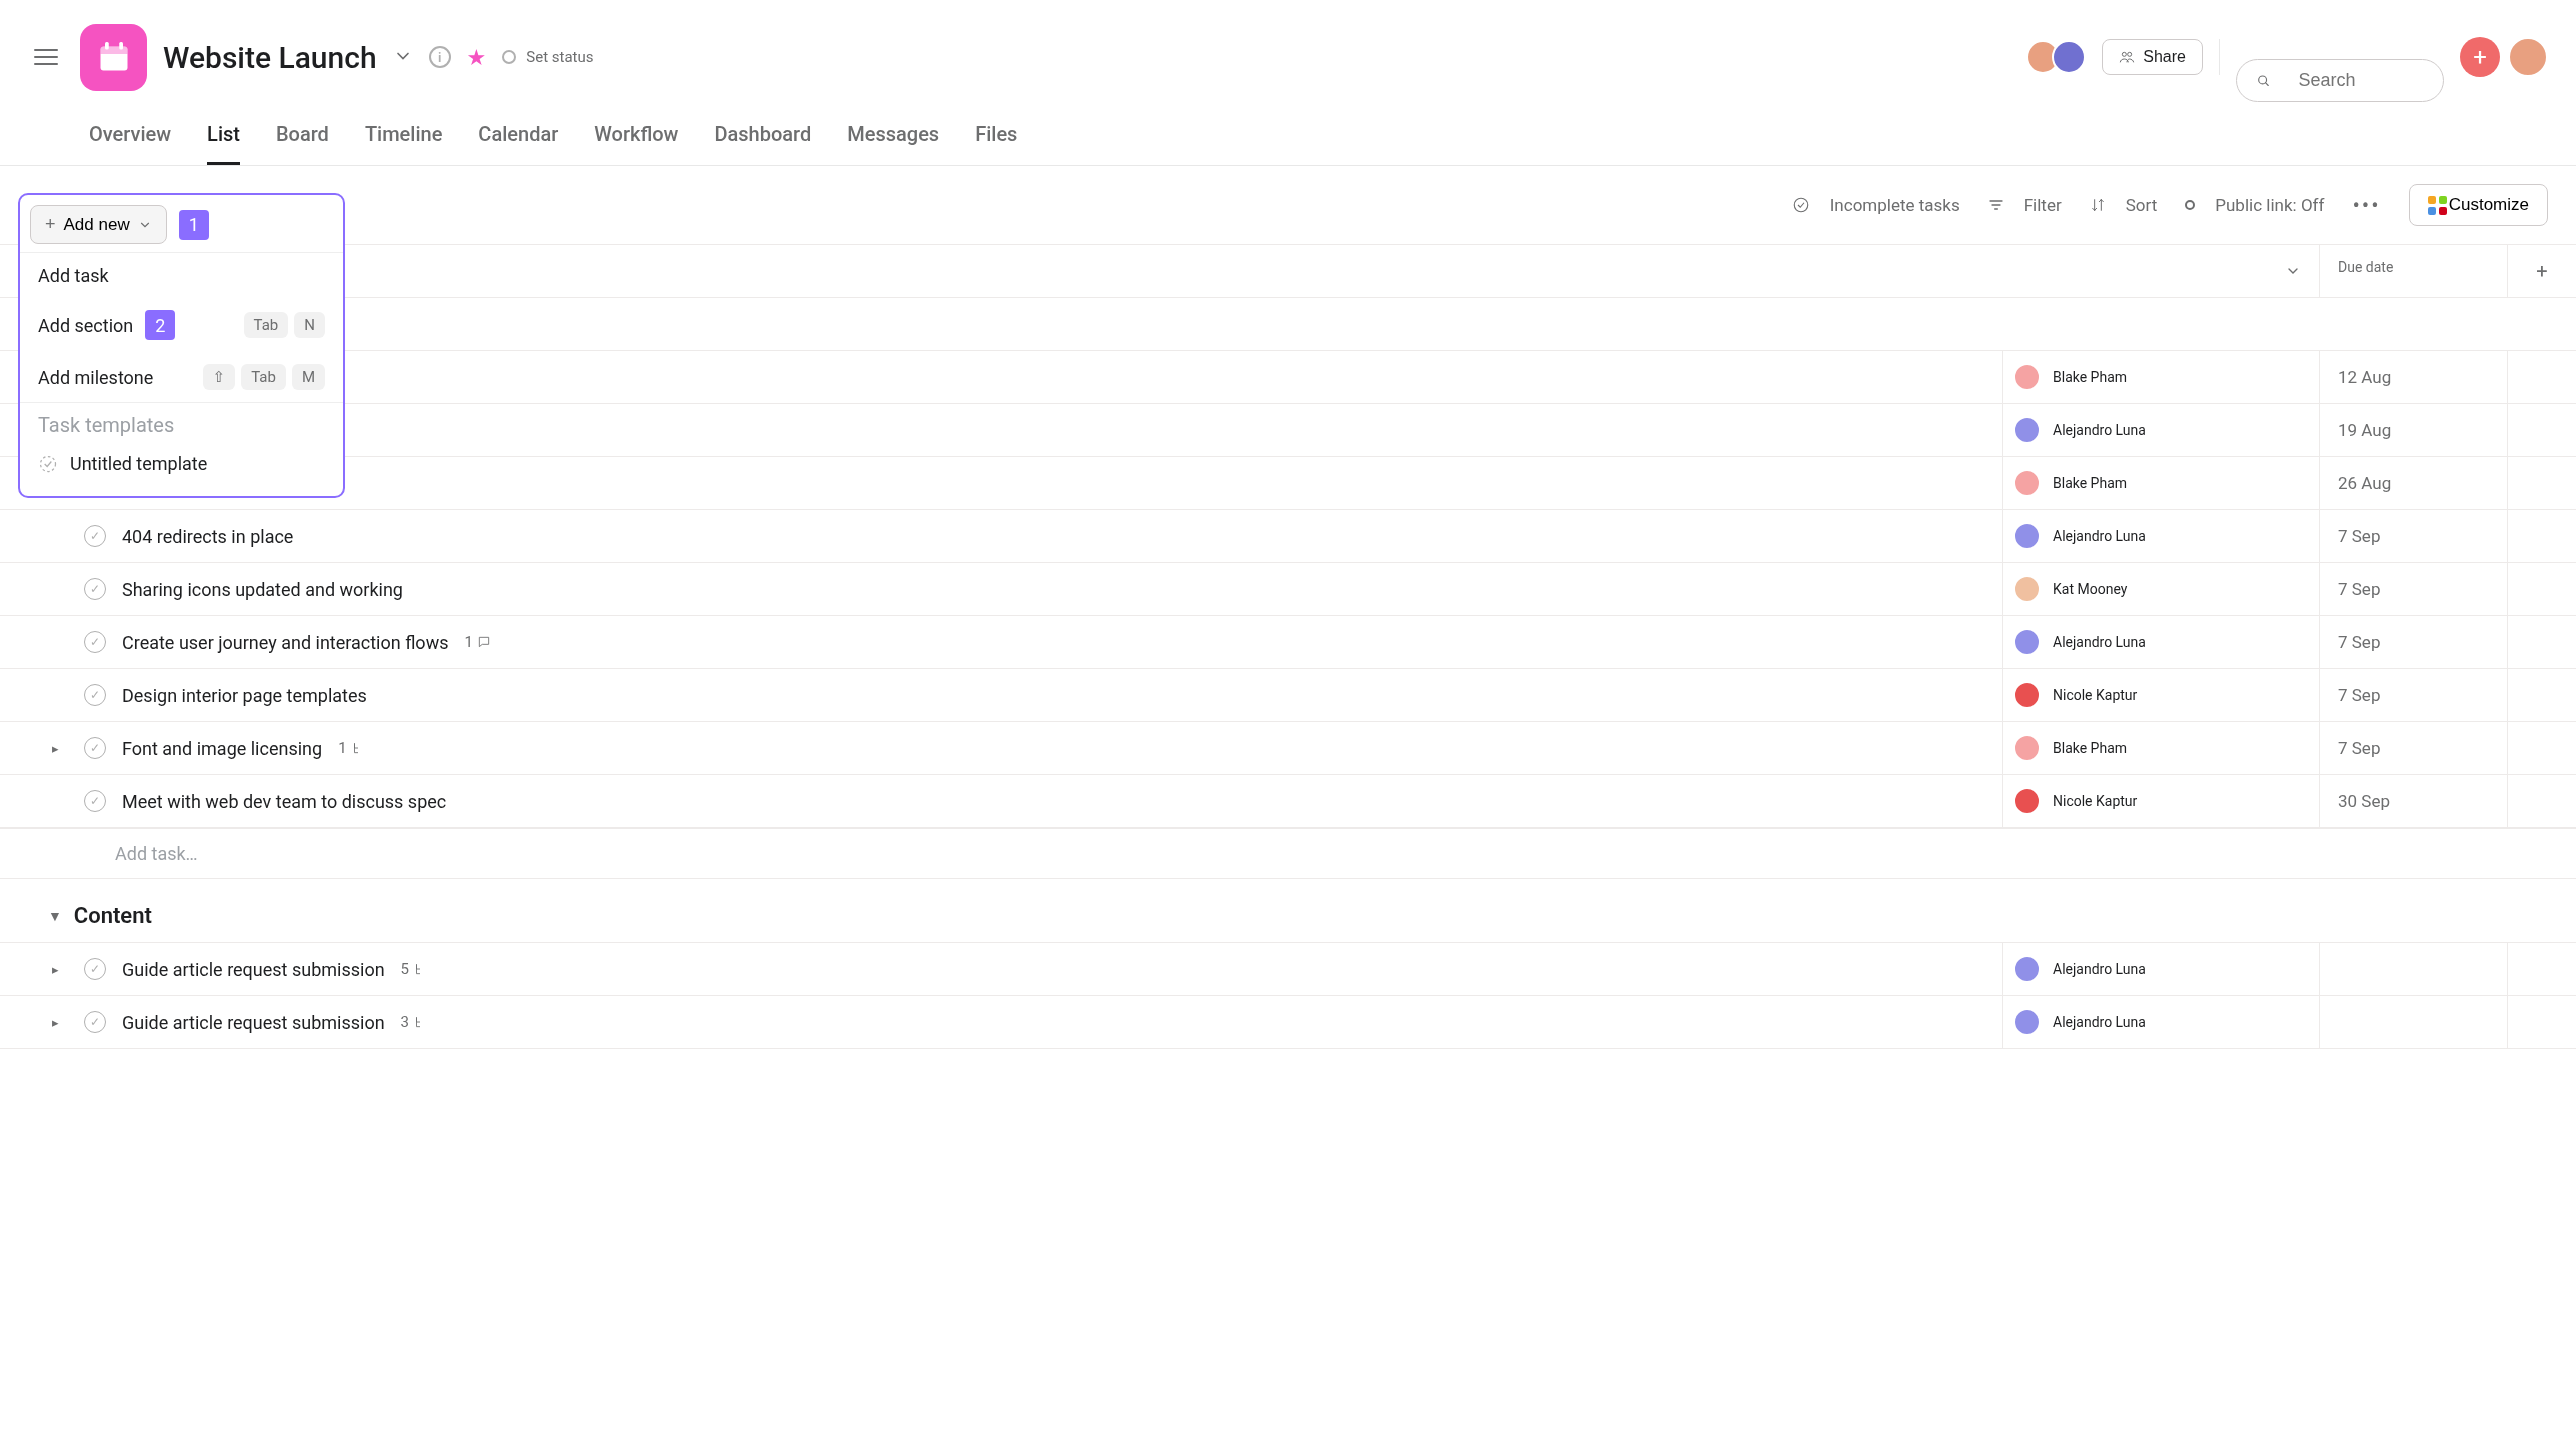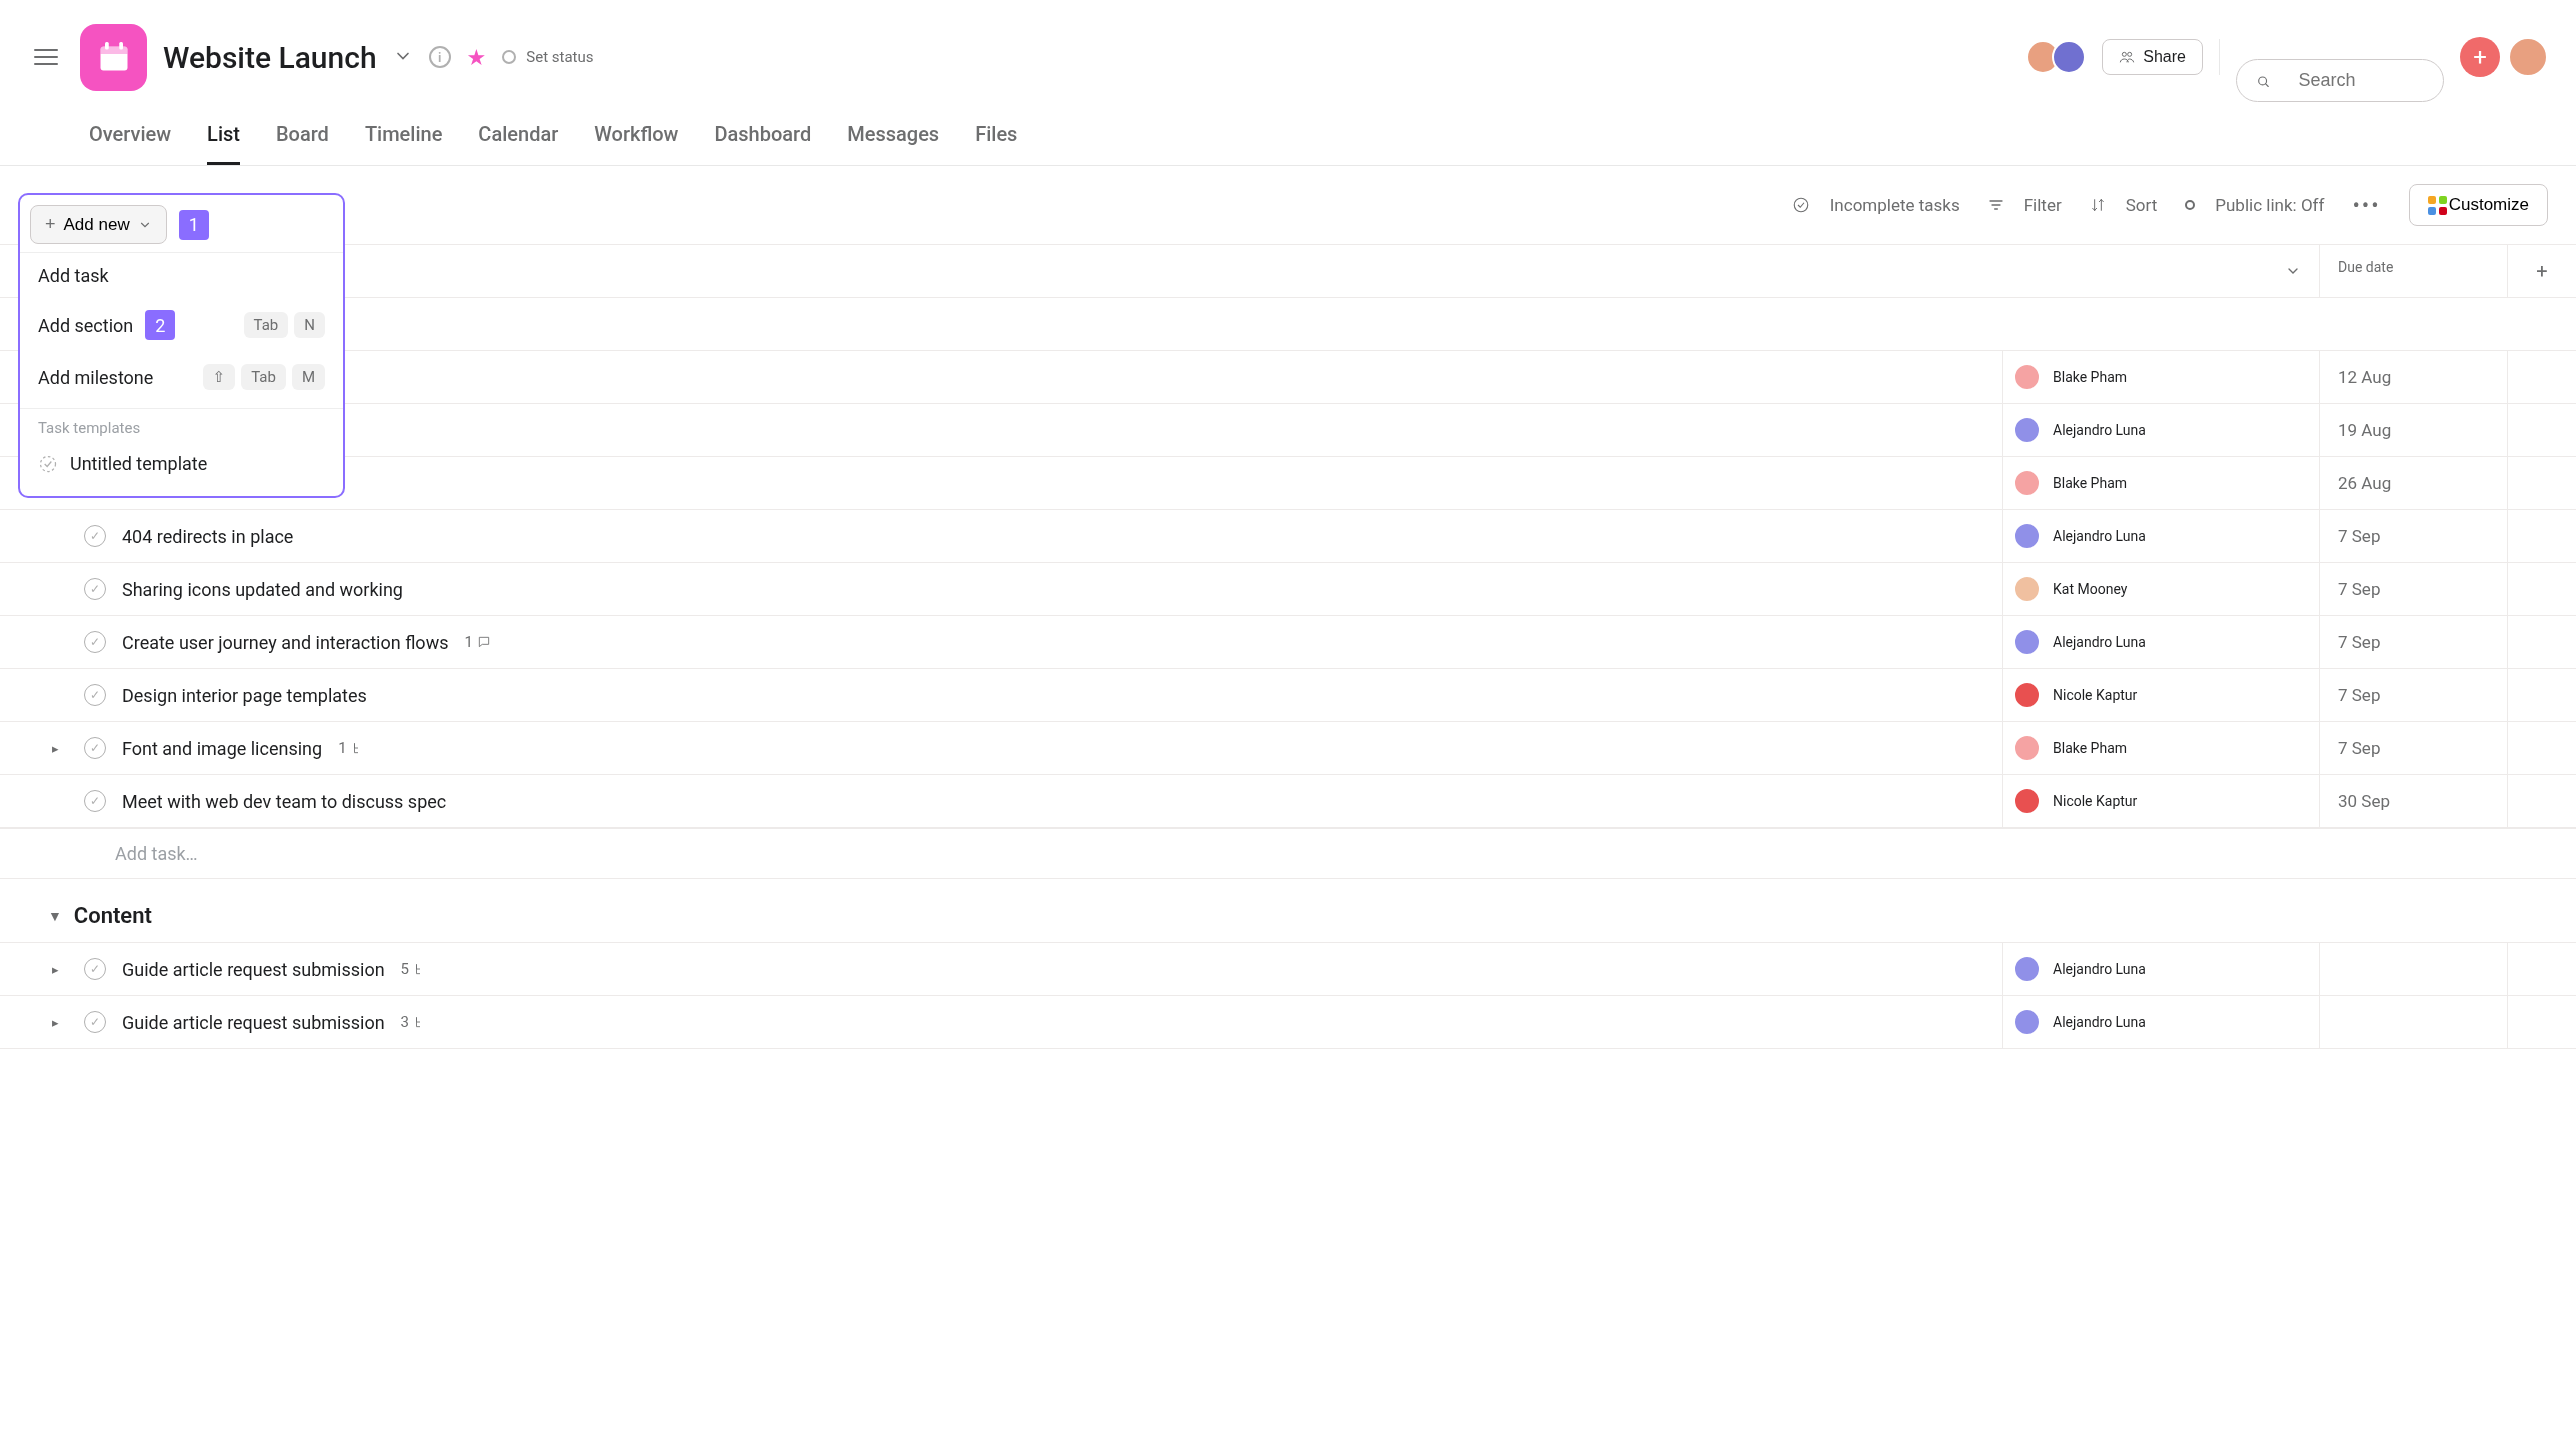--- a/index.html
+++ b/index.html
@@ -52,21 +52,21 @@
 .avatars { display: flex; }
 .avatar { width: 34px; height: 34px; border-radius: 50%; border: 2px solid #fff; margin-left: -8px; display:flex; align-items:center; justify-content:center; font-size: 13px; color: #fff; }
 .avatar.small { width: 28px; height: 28px; font-size: 11px; }
 .share-btn {
   display: flex; align-items: center; gap: 8px;
   padding: 8px 16px; border: 1px solid #cfcbcb; border-radius: 8px;
   font-size: 16px; cursor: pointer; color: #1e1f21; background: #fff;
 }
 .vdiv { width: 1px; height: 36px; background: #e8e8e8; }
 .search-box {
-  display: flex; align-items: flex-end; gap: 28px;
+  display: flex; align-items: center; gap: 28px;
   border: 1px solid #cfcbcb; border-radius: 22px;
   padding: 10px 20px; width: 208px; margin-top: 47px;
 }
 .search-box input { border: none; outline: none; font-size: 18px; color: #6d6e6f; width: 100%; background: transparent; }
 .plus-circle { width: 40px; height: 40px; background: #f06a6a; border-radius: 50%; display:flex; align-items:center; justify-content:center; color: #fff; font-size: 24px; cursor:pointer; }
 .user-avatar { width: 40px; height: 40px; border-radius: 50%; }
 
 .tabs {
   display: flex; gap: 36px;
   padding: 20px 28px 0 89px;
@@ -116,21 +116,21 @@
 .dropdown .head { padding: 0 10px 8px 10px; display:flex; align-items:center; gap: 12px; border-bottom: 1px solid #eee; }
 .dropdown .head .add-new-btn { background: #f5f5f5; }
 .menu-item {
   display: flex; align-items: center;
   padding: 12px 18px; font-size: 18px;
   cursor: pointer;
   gap: 12px;
 }
 .menu-item .kbds { margin-left: auto; display:flex; gap: 6px; }
 .kbd { background: #f1f1f1; border-radius: 6px; padding: 4px 10px; font-size: 15px; color:#6d6e6f; }
-.menu-section-label { padding: 10px 18px 4px 18px; font-size: 15px; color: #9ca0a5; border-top: 1px solid #eee; margin-top: 6px; }
+.menu-section-label { padding: 10px 18px 4px 18px; font-size: 20px; color: #9ca0a5; border-top: 1px solid #eee; }
 .badge-num {
   width: 30px; height: 30px; background: #8a6dff;
   color: #fff; display:flex; align-items:center; justify-content:center;
   font-size: 18px; border-radius: 4px;
 }
 
 
 .columns-header {
   display: flex;
   border-top: 1px solid #edeae9;

